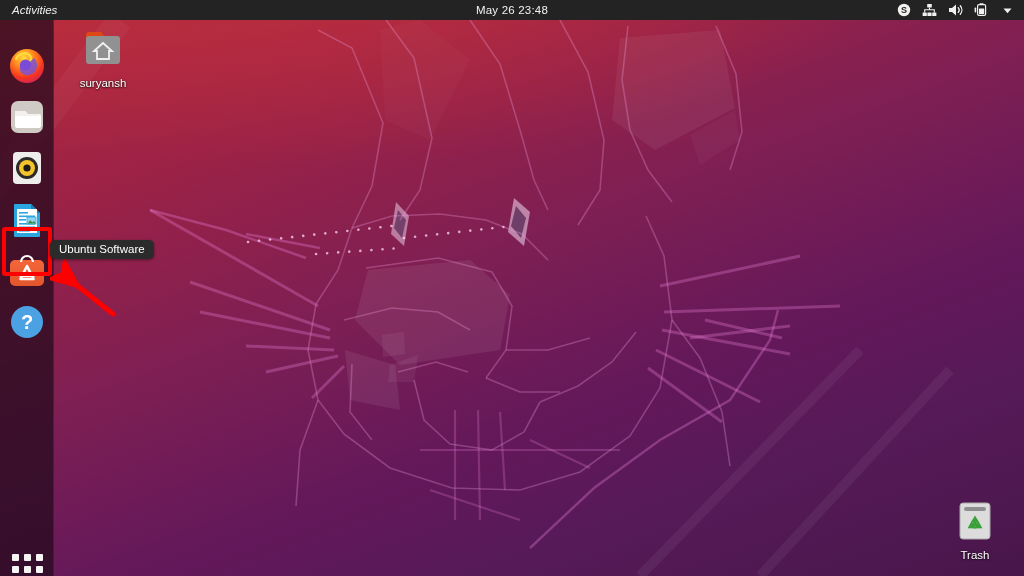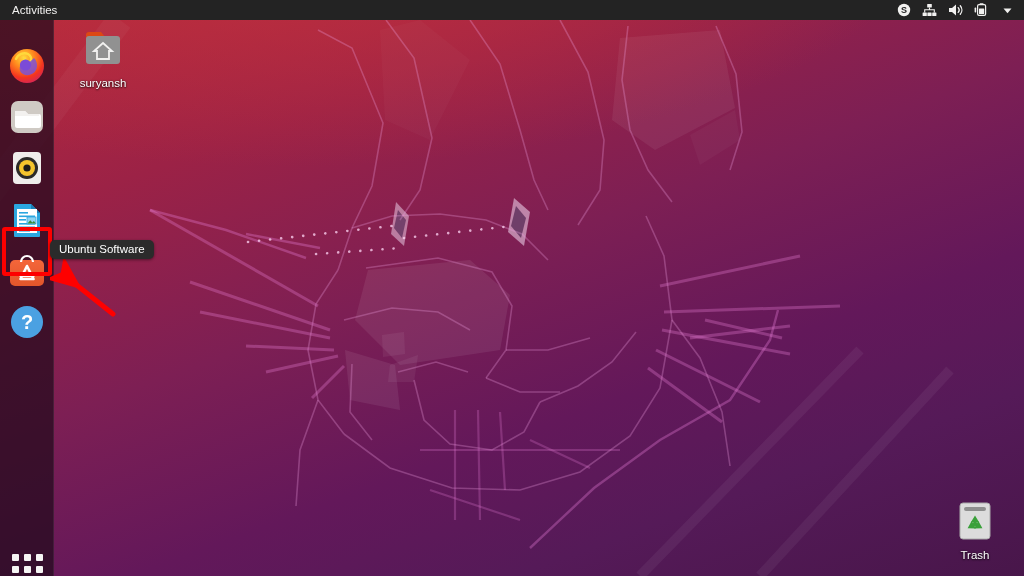--- a/index.html
+++ b/index.html
@@ -21,21 +21,21 @@
   #wallpaper svg { position:absolute; left:0; top:0; display:block; }
 
   
   #topbar {
     position:absolute; left:0; top:0; width:1024px; height:20px;
     background:#232323; color:#ffffff;
     display:flex; align-items:center;
     font-size:11.5px; z-index:40;
   }
   #activities { padding:0 9px; margin-left:3px; height:20px; line-height:20px;
-    color:#f2f1f0; font-size:11.5px; }
+    color:#f2f1f0; font-size:11.5px;font-style:italic; }
   #clock { position:absolute; left:0; right:0; text-align:center; font-size:11.5px;
     color:#f2f1f0; letter-spacing:.2px; pointer-events:none; }
   #tray { margin-left:auto; display:flex; align-items:center; gap:11px;
     padding-right:9px; }
   .tray-ico { display:flex; align-items:center; justify-content:center;
     width:15px; height:15px; color:#f2f1f0; }
 
   
   #dock {
     position:absolute; left:0; top:20px; width:54px; height:556px;
@@ -303,20 +303,21 @@
     <defs>
       <marker id="ah" markerWidth="7" markerHeight="7" refX="4.6" refY="3.5" orient="auto">
         <polygon points="0,3.5 7,0.6 5.4,3.5 7,6.4" fill="#fe0000"></polygon>
       </marker>
     </defs>
     <line x1="63" y1="56" x2="14" y2="17" stroke="#fe0000" stroke-width="5" marker-end="url(#ah)" stroke-linecap="round"></line>
   </svg>
 
   <div id="topbar">
     <div id="activities">Activities</div>
+    <div id="clock">May 26  23:48</div>
     <div id="tray">
       <span class="tray-ico">
         <svg width="14" height="14" viewBox="0 0 14 14">
           <circle cx="7" cy="7" r="6.2" fill="#f2f1f0"></circle>
           <text x="7" y="10.4" text-anchor="middle" font-family="Liberation Sans, sans-serif" font-size="9" font-weight="bold" fill="#232323">S</text>
         </svg>
       </span>
       <span class="tray-ico">
         <svg width="15" height="14" viewBox="0 0 15 14" fill="#f2f1f0">
           <rect x="5.2" y="1" width="4.6" height="3.4" rx="0.5"></rect>

